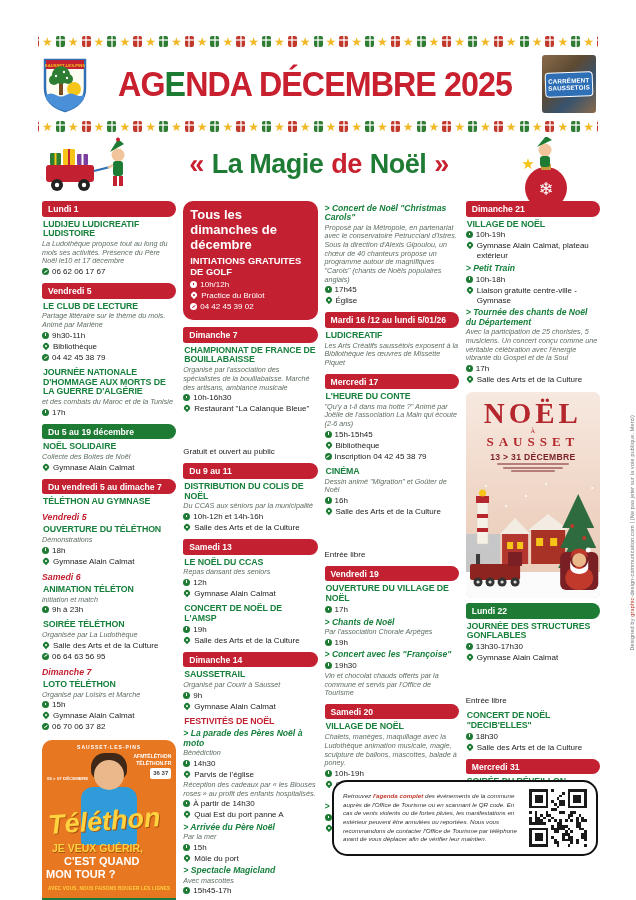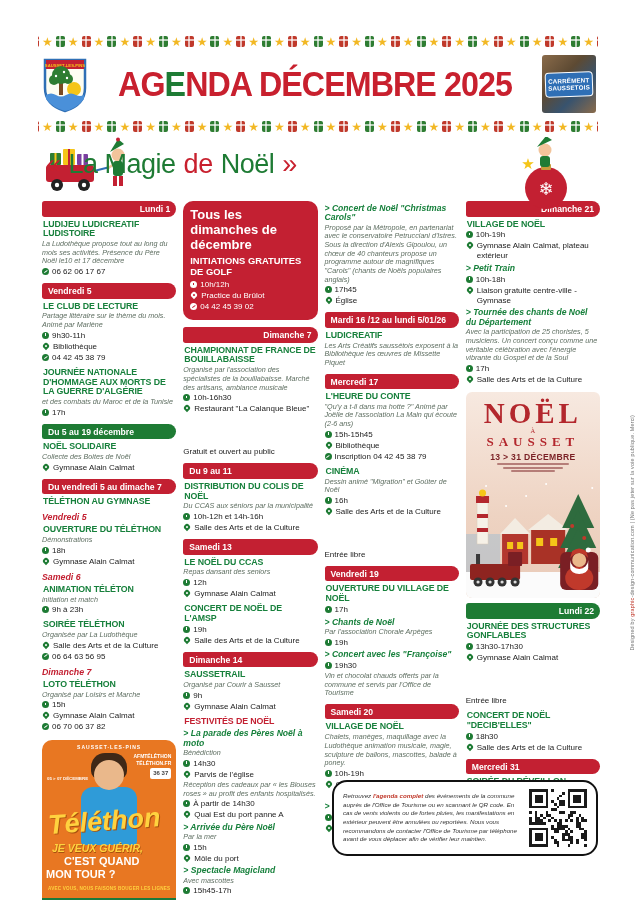--- a/index.html
+++ b/index.html
@@ -19,33 +19,33 @@
 
   
   .hdr{display:flex;align-items:center;margin:2px 40px 0 42px;height:64px;}
   .hdr-title{flex:1;text-align:center;color:#c8202e;font-size:35px;font-weight:800;letter-spacing:-1px;transform:scaleX(.92);white-space:nowrap;}
   .hdr-title .e-green{color:#1e7b34;}
   .badge{width:54px;height:58px;background:linear-gradient(135deg,#8a6b4a,#5d4a33 38%,#38536e 66%,#8a6b4a);display:flex;align-items:center;justify-content:center;border-radius:3px;flex:0 0 auto;}
   .badge-inner{background:#2f6fb5;border:1.5px solid #fff;border-radius:4px;padding:4px 2px;transform:rotate(-2deg);color:#fff;font-weight:700;font-size:6.2px;text-align:center;line-height:1.2;letter-spacing:.2px;}
 
   
   .subtitle-row{position:relative;height:60px;margin:2px 40px 0 42px;}
-  .subtitle{position:absolute;left:0;right:0;top:12px;text-align:left;font-size:27px;font-weight:400;letter-spacing:-.5px;}
+  .subtitle{position:absolute;left:0;right:0;top:12px;text-align:center;font-size:27px;font-weight:700;letter-spacing:-.5px;}
   .subtitle .w{margin:0 4px;}
   .subtitle .green{color:#1e7b34;}
   .subtitle .red{color:#c8202e;}
   .elf-wagon{position:absolute;left:2px;top:0px;}
   .elf-ball{position:absolute;right:22px;top:0px;z-index:2;}
 
   
   .cols{display:grid;grid-template-columns:1fr 1fr 1fr 1fr;gap:7px;margin:4px 36px 0 42px;position:relative;}
   .col{min-width:0;}
   .date-header{background:#c32032;color:#fff;font-weight:700;font-size:8.6px;padding:3px 6px 2.5px;border-radius:3px 9px 9px 3px;margin:6px 0 3px;}
   .date-header.green{background:#1e7b34;}
-  .col [data-blocks] > .date-header:first-child{margin-top:0;text-align:right;}
+  .col [data-blocks] > .date-header:first-child{margin-top:0;}
   .event{margin:2px 0 5px;}
   .event-title{color:#17803c;font-weight:800;font-size:8.8px;line-height:1.12;margin:3px 1px 1px;letter-spacing:-.1px;}
   .event-title.red{color:#c32032;}
   .desc{color:#5f6f62;font-style:italic;font-size:7.2px;line-height:1.2;margin:.5px 0;}
   .plain{font-size:8px;color:#222;line-height:1.25;margin-top:33px;}
   .subdate{color:#c32032;font-style:italic;font-weight:700;font-size:8.8px;margin:3px 0 0;}
   .stline{color:#17803c;font-style:italic;font-weight:700;font-size:8.6px;margin:2.5px 0 .5px;line-height:1.15;}
   .line{display:flex;align-items:flex-start;gap:3px;font-size:8px;line-height:1.25;color:#222;margin:1px 0;}
   .ic{flex:0 0 auto;display:inline-block;margin-top:1px;}
   .ic-clock{width:7px;height:7px;border-radius:50%;background:#1e7b34;position:relative;}
@@ -84,21 +84,21 @@
   .tp{position:relative;width:100%;height:172px;background:#e87722;border-radius:10px;overflow:hidden;margin-top:8px;color:#fff;}
   .tp-top{text-align:center;font-size:5px;font-weight:700;letter-spacing:1px;margin-top:4px;}
   .tp-right{position:absolute;right:5px;top:13px;text-align:right;font-size:5px;font-weight:800;line-height:1.4;}
   .tp-num{background:#fff;color:#444;padding:1px 3px;border-radius:2px;font-weight:800;font-size:6px;display:inline-block;margin-top:1px;}
   .tp-left{position:absolute;left:5px;top:36px;font-size:4.4px;font-weight:700;opacity:.95;line-height:1.5;}
   .tp-boy{position:absolute;left:50%;top:13px;transform:translateX(-50%);width:64px;height:92px;}
   .tp-hair{position:absolute;left:14px;top:0;width:36px;height:26px;background:#3f2817;border-radius:14px 14px 8px 8px;}
   .tp-face{position:absolute;left:17px;top:7px;width:30px;height:30px;background:#eab88b;border-radius:50%;}
   .tp-shirt{position:absolute;left:4px;top:34px;width:56px;height:58px;background:#2f9bd8;border-radius:12px 12px 4px 4px;}
   .tp-script{position:absolute;left:6px;top:66px;font-size:27px;font-weight:800;font-style:italic;color:#ffd23f;transform:rotate(-4deg);text-shadow:1px 1px 0 #a8510e;white-space:nowrap;}
-  .tp-l1{position:absolute;left:10px;top:102px;color:#ffd23f;font-weight:800;font-size:10.5px;text-shadow:.5px .5px 0 #a8510e;font-style:italic;}
+  .tp-l1{position:absolute;left:10px;top:102px;color:#ffd23f;font-weight:800;font-size:10.5px;text-shadow:.5px .5px 0 #a8510e;}
   .tp-l2{position:absolute;left:22px;top:115px;color:#fff;font-weight:800;font-size:11px;}
   .tp-l3{position:absolute;left:4px;top:128px;color:#fff;font-weight:800;font-size:11px;}
   .tp-tag{position:absolute;left:6px;top:146px;font-size:4.6px;color:#ffd23f;font-weight:700;letter-spacing:.2px;}
   .tp-days{position:absolute;left:0;right:0;bottom:0;height:14px;background:#1a7a3c;display:flex;justify-content:space-around;align-items:center;font-size:5.4px;font-weight:800;color:#fff;}
 
   
   .np{position:relative;width:100%;height:206px;border-radius:6px;overflow:hidden;background:linear-gradient(#f7e9e0,#eed3c2 60%,#e9cab8);text-align:center;margin:7px 0 5px;}
   .np-title{font-family:"Liberation Serif","DejaVu Serif",serif;color:#b3272d;font-size:29px;letter-spacing:4px;font-weight:700;margin-top:7px;line-height:1;}
   .np-a{font-size:6.5px;color:#b3272d;font-family:"Liberation Serif","DejaVu Serif",serif;line-height:1;}
   .np-city{font-family:"Liberation Serif","DejaVu Serif",serif;color:#b3272d;font-size:13px;letter-spacing:5px;font-weight:700;line-height:1.1;}

